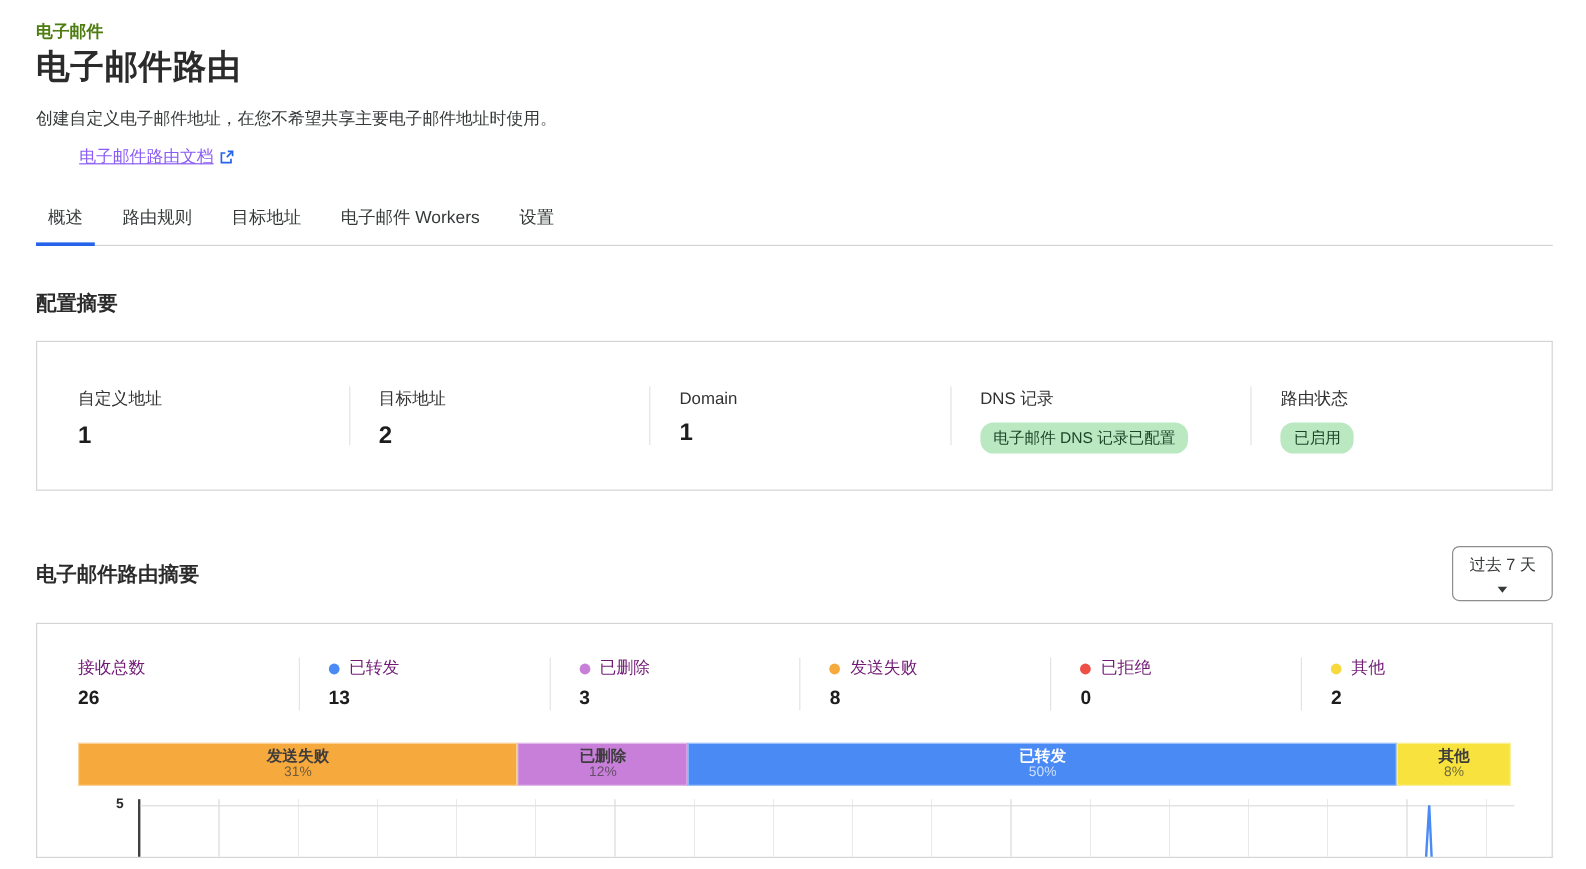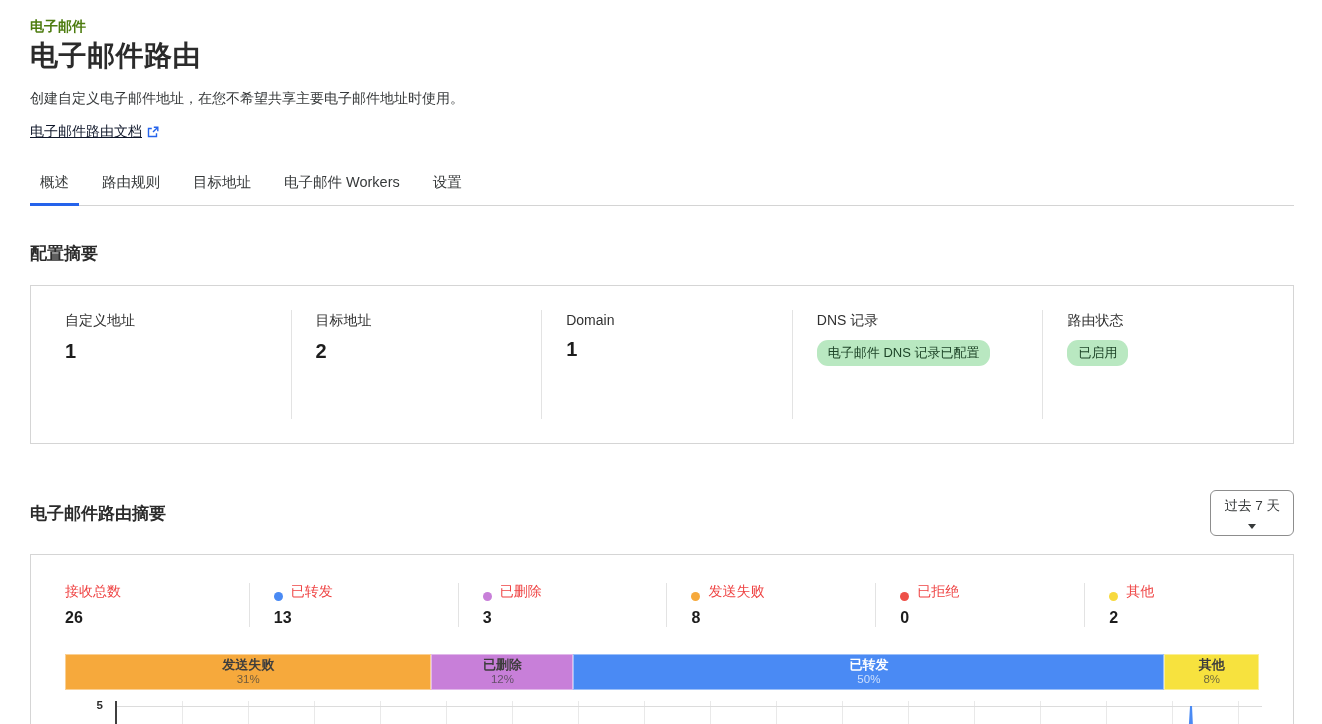--- a/index.html
+++ b/index.html
@@ -9,54 +9,54 @@
     color: #313131;
     font-family: "Liberation Sans", "DejaVu Sans", sans-serif;
   }
   .page { padding: 18px 28px 0 30px; }
 
   
   .breadcrumb { font-size: 14px; font-weight: bold; color: #4d7c0f; }
   .page-title { font-size: 28px; font-weight: bold; margin-top: 1px; color: #2b2b2b; letter-spacing: .5px; }
   .page-desc { font-size: 14px; margin-top: 15px; color: #36393a; }
   .doc-link-row { margin-top: 14px; }
-  .doc-link { display: inline-flex; align-items: center; gap: 5px; font-size: 14px; color: #0f172a; text-decoration: underline; cursor: pointer; }
+  .doc-link { display: inline-flex; align-items: center; gap: 5px; font-size: 14px; color: #8b5cf6; text-decoration: underline; cursor: pointer; margin-left: 36px; }
   .ext-icon svg { display: block; }
 
   
   .tabs { display: flex; margin-top: 26px; border-bottom: 1px solid #d4d4d4; }
   .tab { font-size: 14.5px; color: #36393a; padding: 6px 10px 13px 10px; margin-right: 13px; cursor: pointer; position: relative; }
   .tab.active { font-weight: normal; }
   .tab.active::after { content: ""; position: absolute; left: 0; right: 0; bottom: -1px; height: 3px; background: #2563eb; }
 
   
   .section-heading { font-size: 17px; font-weight: bold; color: #2b2b2b; }
   .config-section { margin-top: 36px; }
   .summary-section { margin-top: 46px; }
   .summary-head-row { display: flex; align-items: center; justify-content: space-between; }
 
   
   .card { border: 1px solid #d5d5d5; background: #fff; }
-  .config-card { margin-top: 20px; height: 159px; display: flex; align-items: stretch; padding: 24px 0; }
+  .config-card { margin-top: 20px; height: 125px; display: flex; align-items: stretch; padding: 37px 0; }
   .config-col { flex: 1 1 0; padding: 2px 24px 0 34px; position: relative; }
   .config-col + .config-col { border-left: 1px solid #e3e3e3; padding-left: 24px; }
   .config-label { font-size: 14px; color: #313131; }
   .config-value { font-size: 20px; font-weight: bold; color: #1d1d1d; margin-top: 10px; }
   .badge { display: inline-block; margin-top: 10px; font-size: 13px; padding: 4px 11px; border-radius: 11px; background: #b9e8c1; color: #1e4428; white-space: nowrap; }
 
   
   .time-range-btn { display: inline-flex; align-items: center; gap: 9px; border: 1px solid #8d8d8d; border-radius: 6px; background: #fff; padding: 6px 13px; font-size: 13.5px; color: #36393a; cursor: pointer; font-family: inherit; flex-direction: column; }
   .caret-down { width: 0; height: 0; border-left: 4.5px solid transparent; border-right: 4.5px solid transparent; border-top: 5.5px solid #36393a; display: inline-block; }
 
   
   .summary-card { margin-top: 18px; height: 196px; padding-top: 28px; overflow: hidden; }
   .stats-row { display: flex; align-items: stretch; }
   .stat-col { flex: 1 1 0; padding: 0 18px 0 34px; position: relative; }
   .stat-col + .stat-col { border-left: 1px solid #e3e3e3; padding-left: 24px; }
-  .stat-label-row { display: flex; align-items: flex-end; gap: 8px; font-size: 14px; color: #ef4444; }
+  .stat-label-row { display: flex; align-items: center; gap: 8px; font-size: 14px; color: #701a75; }
   .dot { width: 9px; height: 9px; border-radius: 50%; flex: 0 0 auto; }
   .stat-value { font-size: 16px; font-weight: bold; color: #1d1d1d; margin-top: 8px; }
 
   
   .stacked-bar { display: flex; margin: 27px 34px 0 34px; height: 36px; }
   .seg { display: flex; flex-direction: column; align-items: center; justify-content: center; line-height: 1.15; box-shadow: inset 0 0 0 1px rgba(255,255,255,.45); min-width: 0; overflow: hidden; }
   .seg .seg-label { font-size: 13px; font-weight: bold; white-space: nowrap; }
   .seg .seg-pct { font-size: 11.5px; opacity: .72; white-space: nowrap; }
 
   

